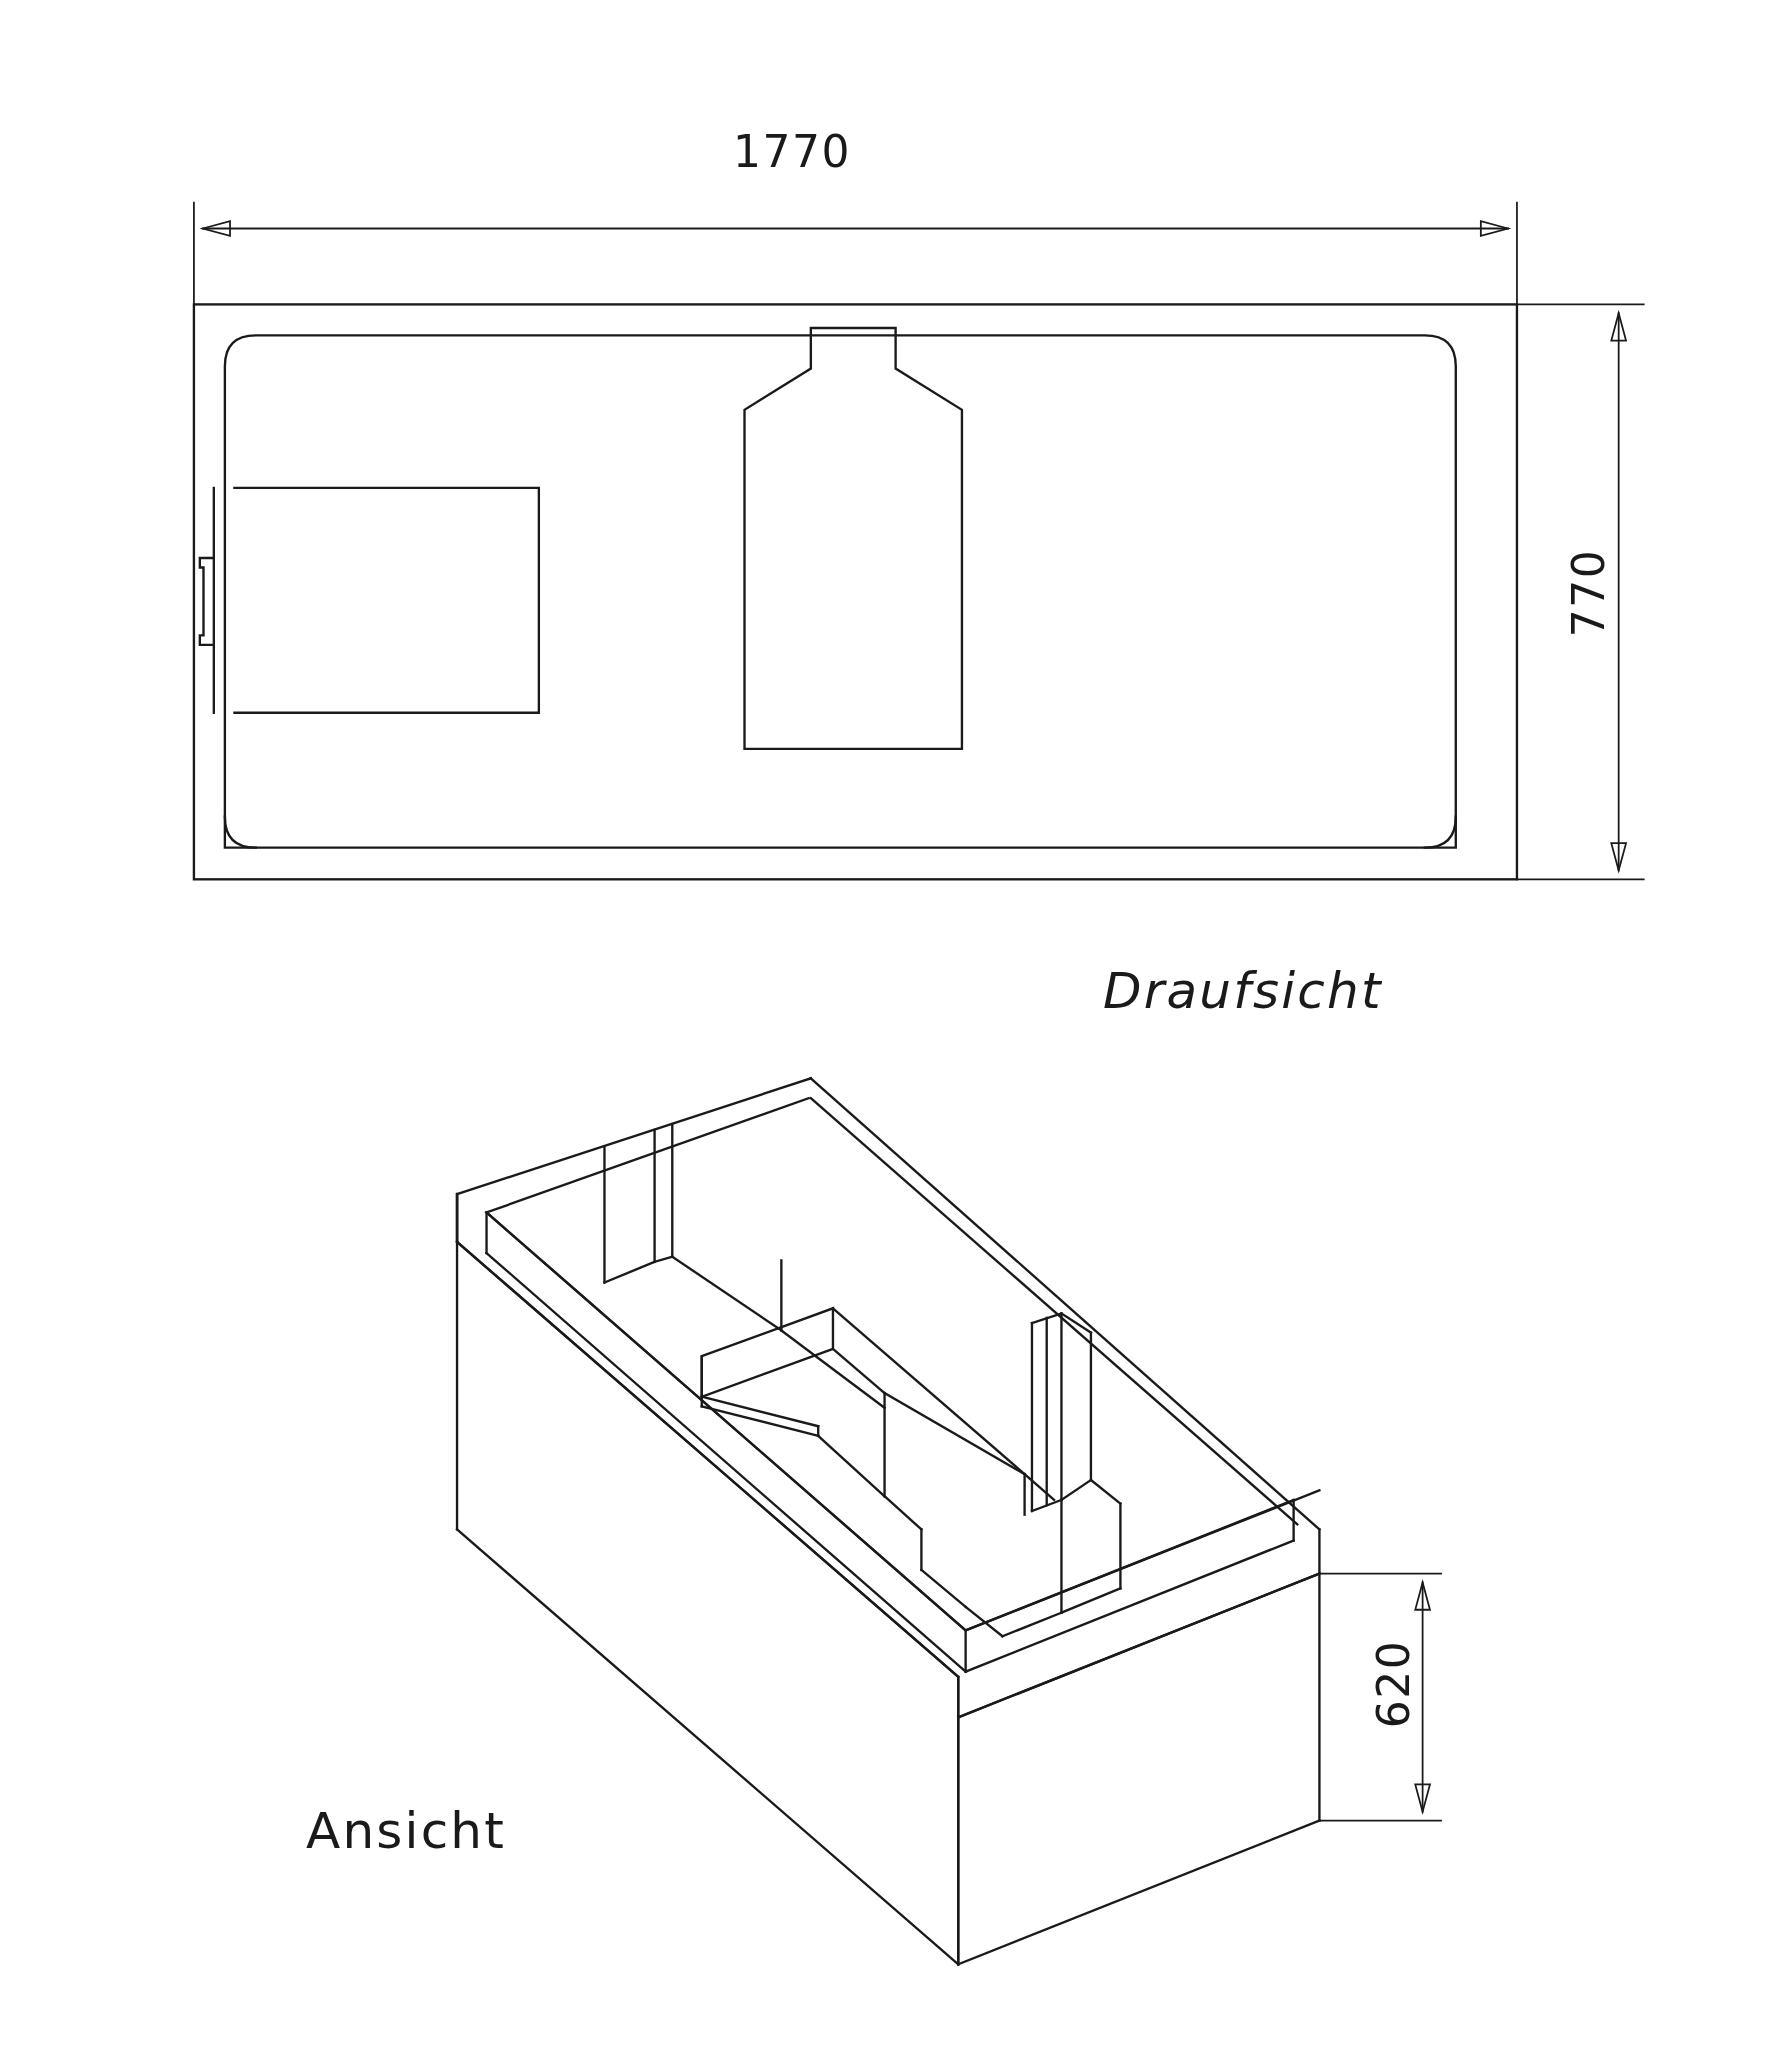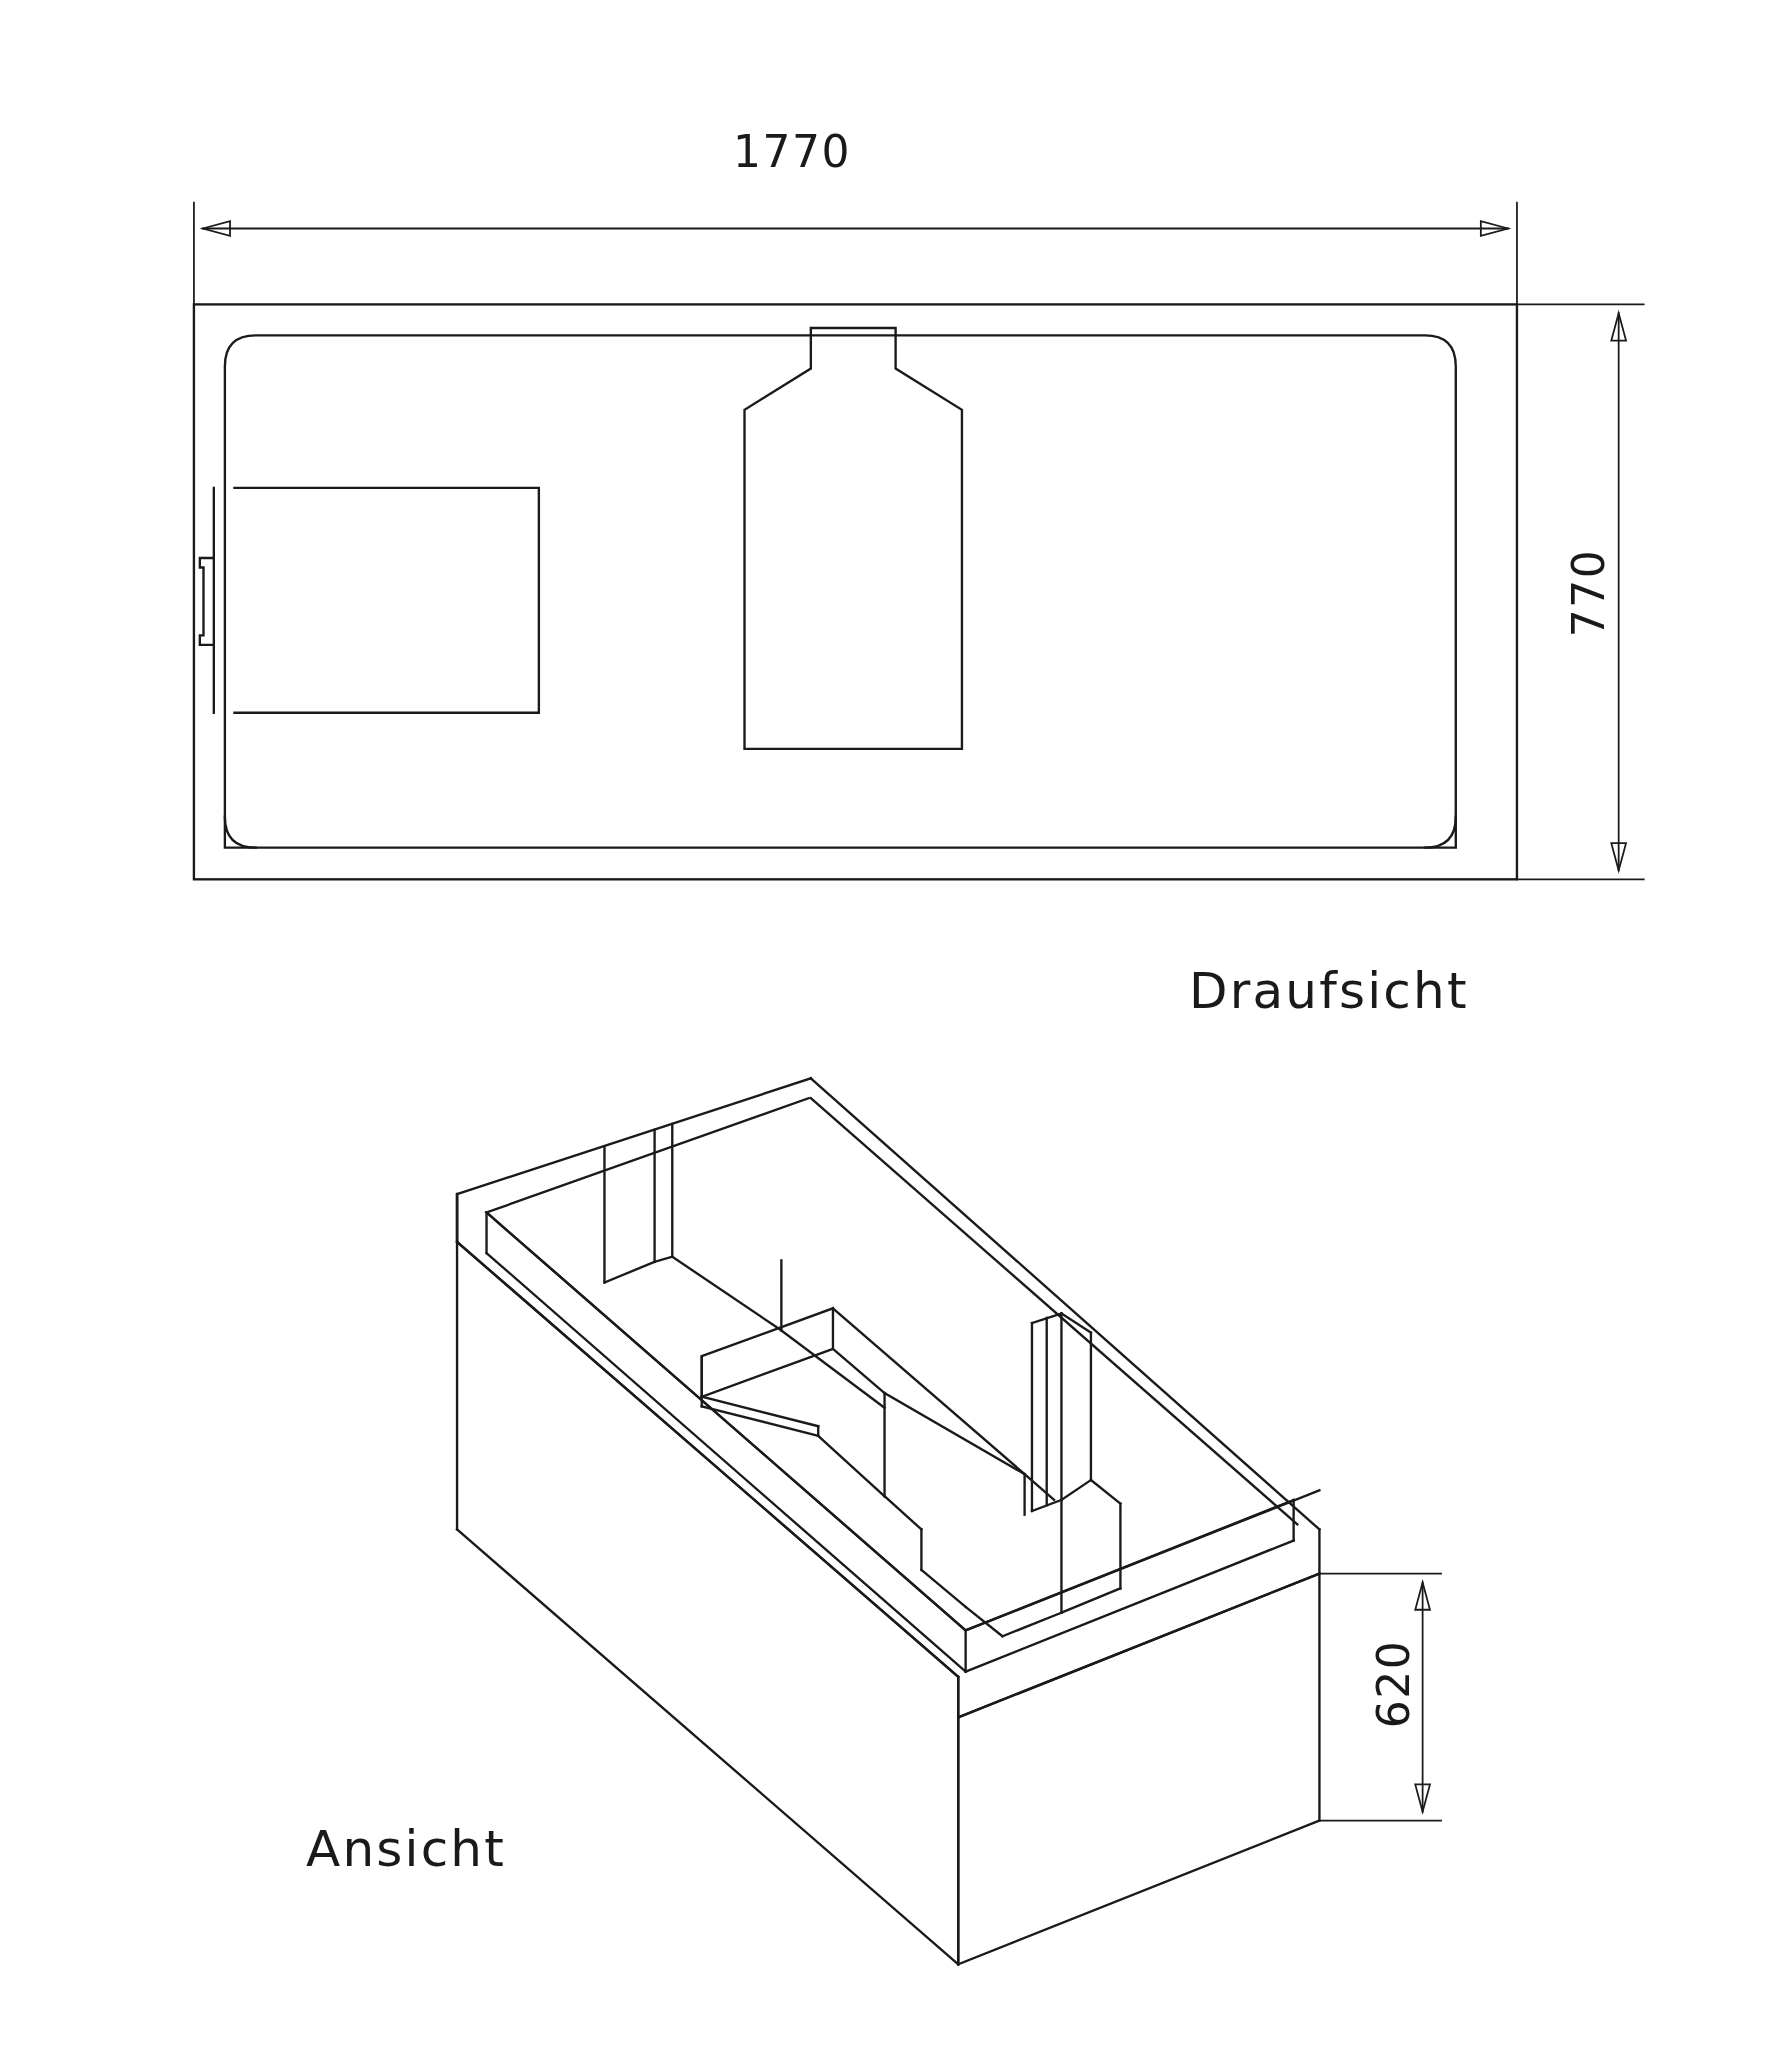--- a/index.html
+++ b/index.html
@@ -67,34 +67,34 @@
     font-size: 44px;
     transform: translate(-50%, -50%) rotate(-90deg);
   }
   #dim-depth-text {
     left: 1393px;
     top: 1684px;
     font-size: 44px;
     transform: translate(-50%, -50%) rotate(-90deg);
   }
   #label-top-view {
-    left: 1189px;
+    left: 1103px;
     top: 962px;
     font-size: 50px;
+    font-style: italic;
   }
   #label-iso-view-1 {
     left: 199px;
     top: 1732px;
     font-size: 50px;
   }
   #label-iso-view-2 {
     left: 306px;
     top: 1802px;
     font-size: 50px;
-    margin-top: 18px;
   }
 </style>
 </head>
 <body>
 
 <div class="sheet">
 
   <svg class="drawing" viewBox="0 0 2408 2803">
 
     <g>

